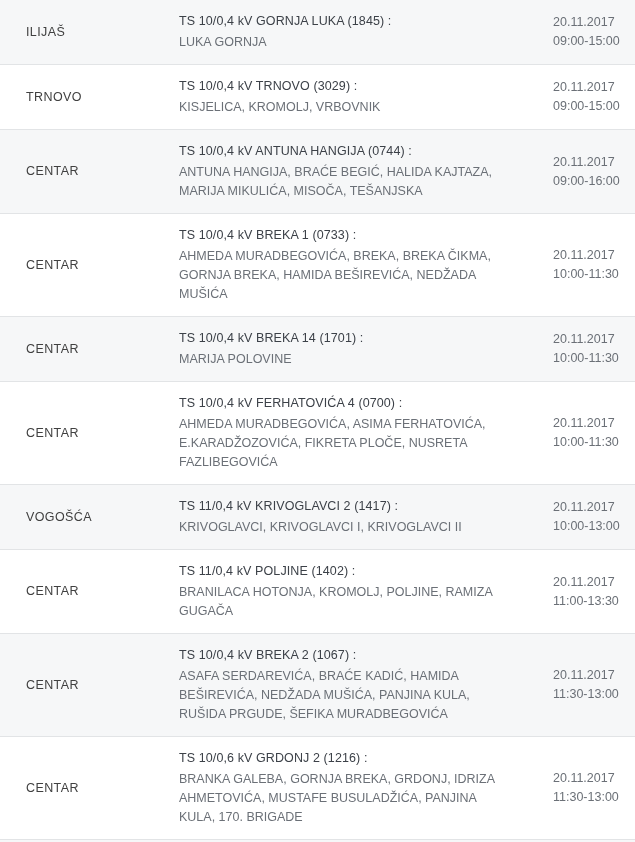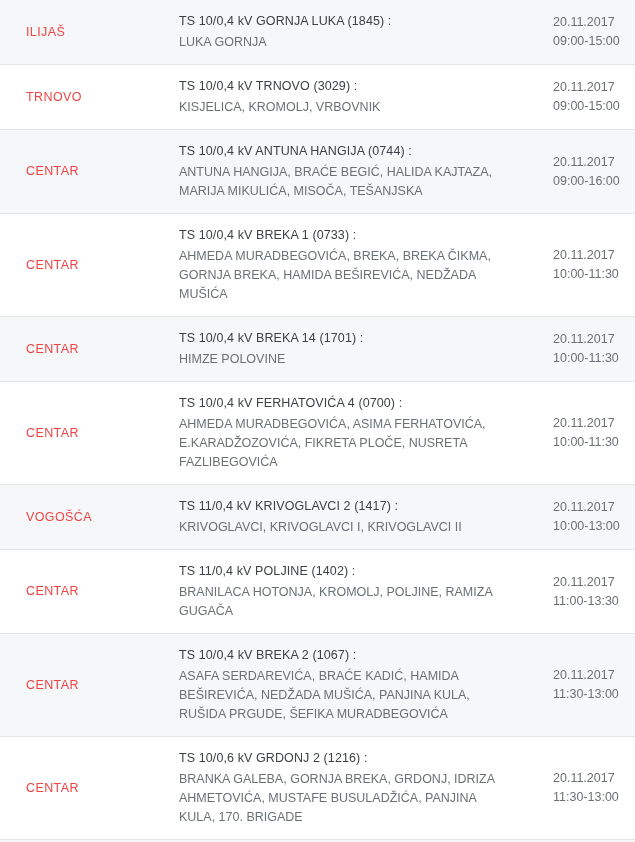--- a/index.html
+++ b/index.html
@@ -27,21 +27,21 @@
   }
   .outage-table td {
     vertical-align: middle;
     padding: 12px 6px;
     font-size: 12.5px;
     line-height: 19px;
   }
   td.col-area {
     width: 145px;
     padding-left: 26px;
-    color: #ef4444;
+    color: #404040;
     letter-spacing: 0.4px;
   }
   td.col-detail {
     width: 330px;
     padding-left: 2px;
     padding-right: 14px;
   }
   td.col-date {
     width: 130px;
     padding-left: 30px;
@@ -109,21 +109,21 @@
         </td>
         <td class="col-date">
           <span class="date-line">20.11.2017</span>
           <span class="date-line">10:00-11:30</span>
         </td>
       </tr>
       <tr class="alt">
         <td class="col-area">CENTAR</td>
         <td class="col-detail">
           <span class="station">TS 10/0,4 kV BREKA 14 (1701) :</span>
-          <span class="streets">HIMZE POLOVINE</span>
+          <span class="streets">MARIJA POLOVINE</span>
         </td>
         <td class="col-date">
           <span class="date-line">20.11.2017</span>
           <span class="date-line">10:00-11:30</span>
         </td>
       </tr>
       <tr>
         <td class="col-area">CENTAR</td>
         <td class="col-detail">
           <span class="station">TS 10/0,4 kV FERHATOVIĆA 4 (0700) :</span>

